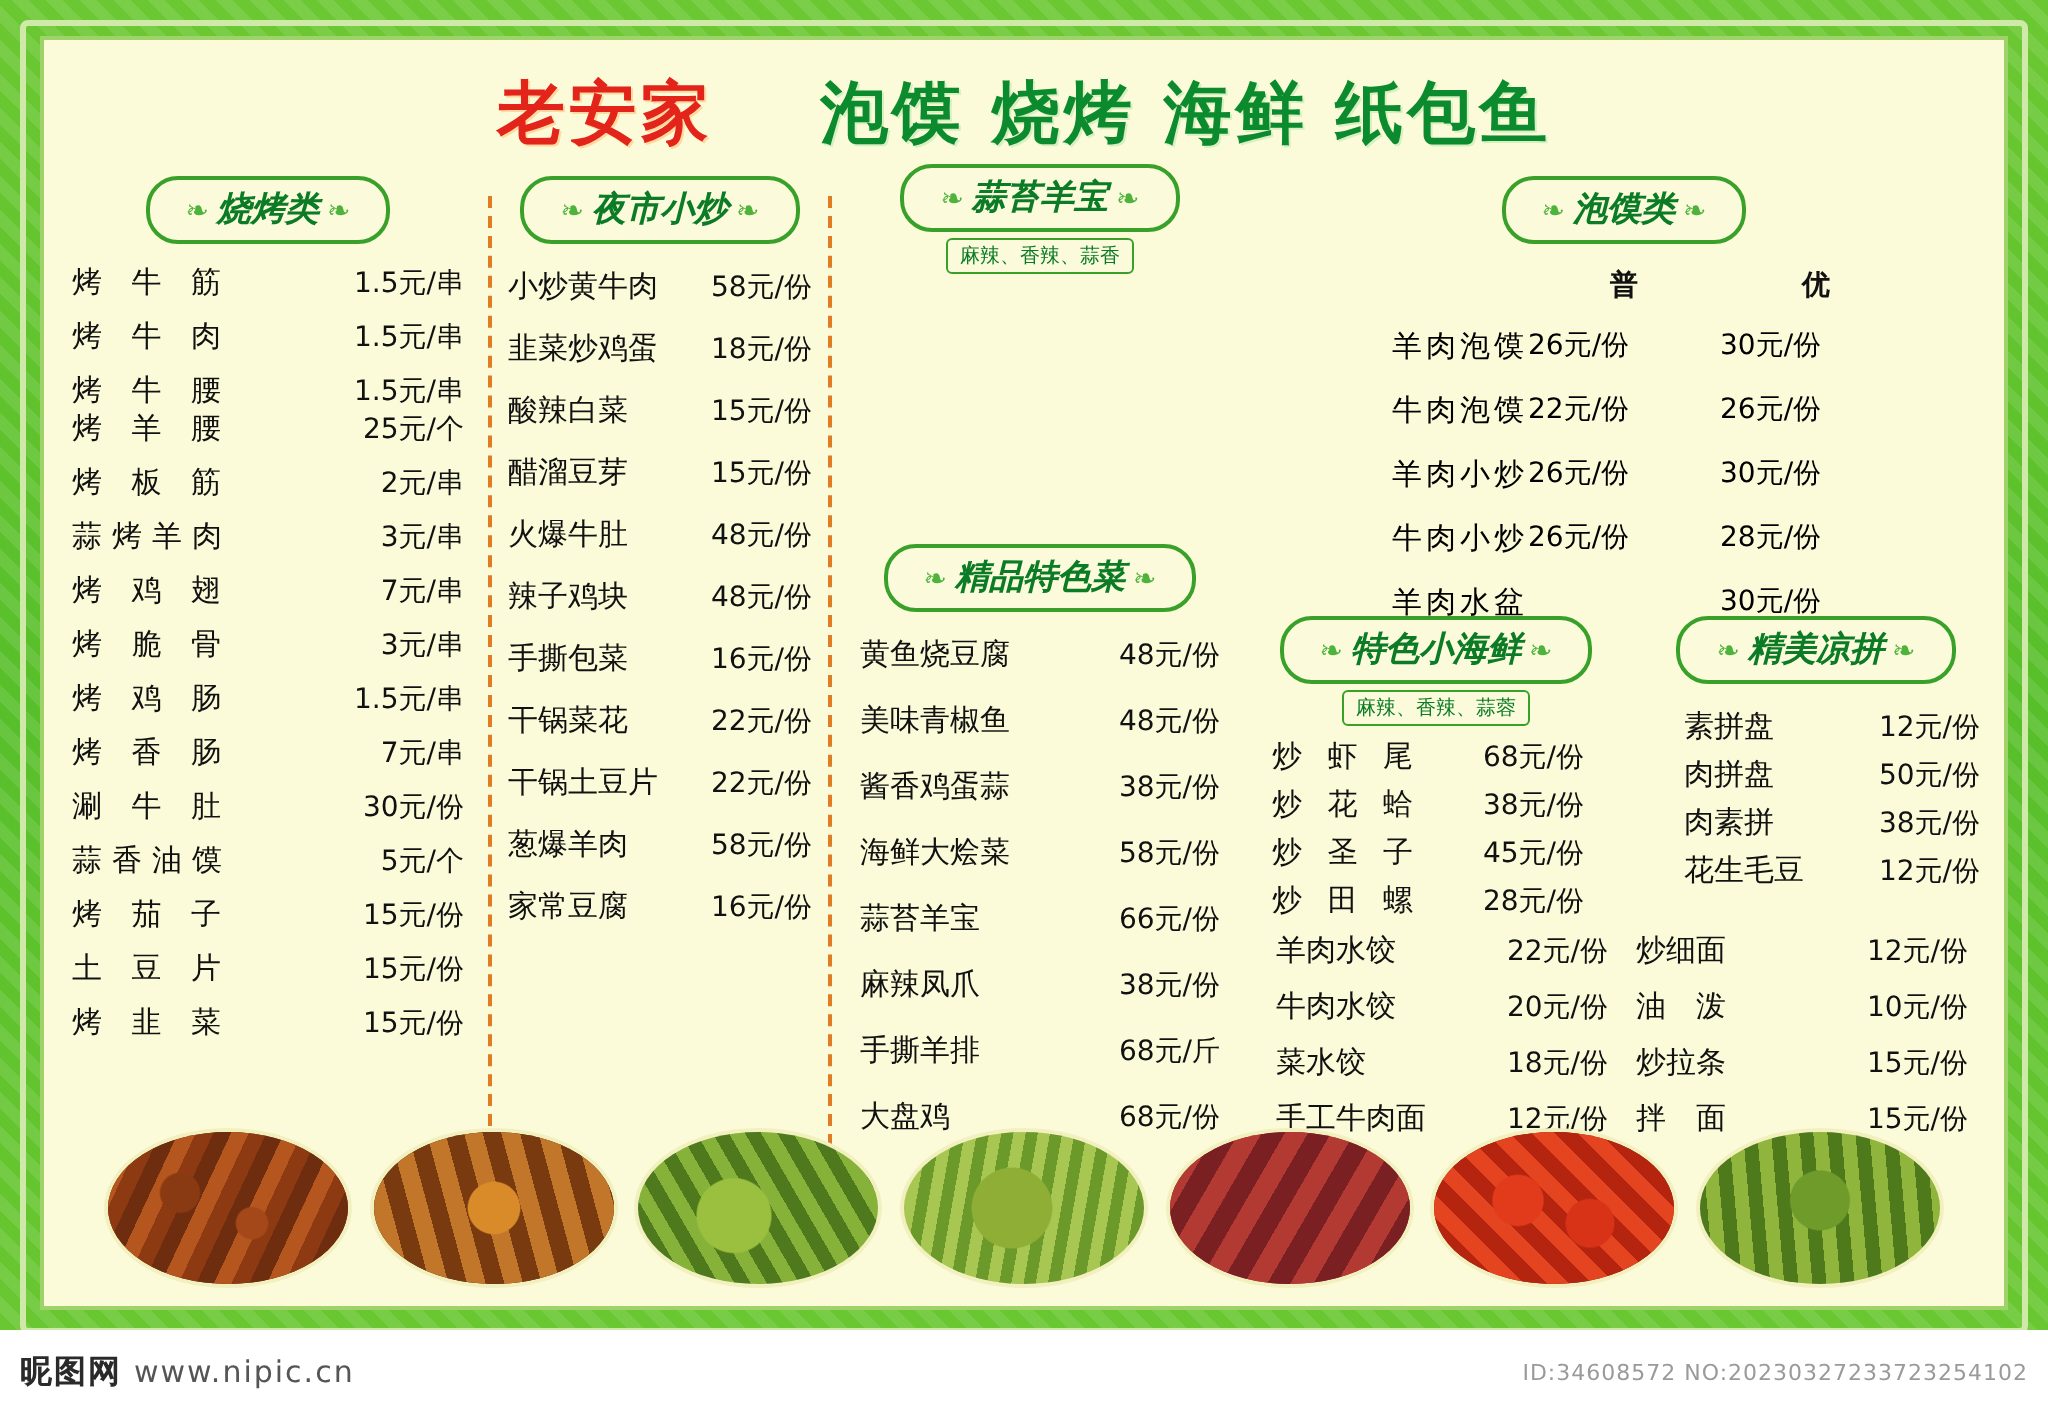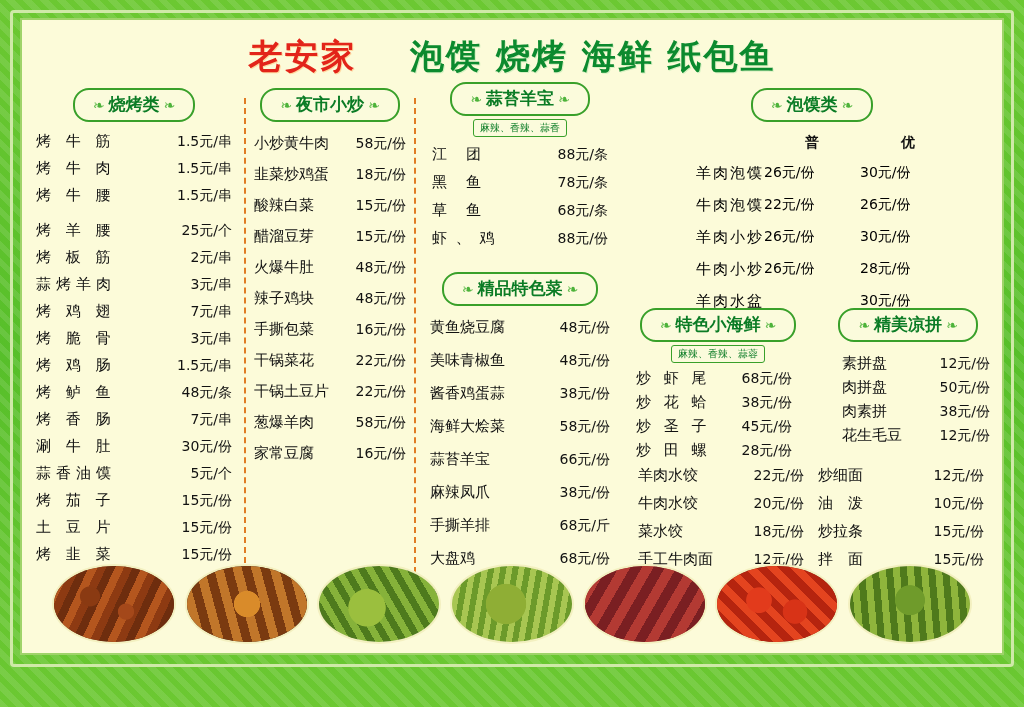--- a/index.html
+++ b/index.html
@@ -72,20 +72,21 @@
     display:inline-block;
     border:2px solid #39a02a;
     border-radius:16px;
     background:#fbfbdc;
     padding:3px 14px 4px 14px;
     color:#0b7c25;
     font-weight:bold;
     font-size:17px;
     white-space:nowrap;
     box-shadow:0 0 0 2px #fbfbdc inset;
+    font-style:italic;
   }
   .hdr .orn { color:#4db33a; font-weight:normal; font-size:14px; padding:0 4px; }
   .subnote {
     margin-top:3px;
     display:inline-block;
     border:1px solid #39a02a;
     border-radius:3px;
     padding:1px 6px;
     font-size:10px;
     color:#0b7c25;
@@ -231,21 +232,21 @@
             <span class="pr">1.5元/串</span>
           </div>
         <div class="row" style="margin-top:12px">
             <span class="nm">烤 牛 肉</span>
             <span class="pr">1.5元/串</span>
           </div>
         <div class="row" style="margin-top:12px">
             <span class="nm">烤 牛 腰</span>
             <span class="pr">1.5元/串</span>
           </div>
-        <div class="row" style="margin-top:20px">
+        <div class="row" style="margin-top:4px">
             <span class="nm">烤 羊 腰</span>
             <span class="pr">25元/个</span>
           </div>
         <div class="row" style="margin-top:12px">
             <span class="nm">烤 板 筋</span>
             <span class="pr">2元/串</span>
           </div>
         <div class="row" style="margin-top:12px">
             <span class="nm">蒜烤羊肉</span>
             <span class="pr">3元/串</span>
@@ -254,24 +255,20 @@
             <span class="nm">烤 鸡 翅</span>
             <span class="pr">7元/串</span>
           </div>
         <div class="row" style="margin-top:12px">
             <span class="nm">烤 脆 骨</span>
             <span class="pr">3元/串</span>
           </div>
         <div class="row" style="margin-top:12px">
             <span class="nm">烤 鸡 肠</span>
             <span class="pr">1.5元/串</span>
-          </div>
-        <div class="row" style="margin-top:12px">
-            <span class="nm">烤 鲈 鱼</span>
-            <span class="pr">48元/条</span>
           </div>
         <div class="row" style="margin-top:12px">
             <span class="nm">烤 香 肠</span>
             <span class="pr">7元/串</span>
           </div>
         <div class="row" style="margin-top:12px">
             <span class="nm">涮 牛 肚</span>
             <span class="pr">30元/份</span>
           </div>
         <div class="row" style="margin-top:12px">
@@ -346,38 +343,20 @@
           </div>
       </div>
     </div>
 
     <div class="col" style="left:400px; top:62px; width:196px;">
       <div style="text-align:center;">
         <div class="hdr">
           <span class="orn">❧</span><span>蒜苔羊宝</span><span class="orn">❧</span>
         </div>
         <div class="subnote">麻辣、香辣、蒜香</div>
-      </div>
-      <div class="rows" style="margin-top:4px; padding:0 10px;">
-        <div class="row" style="margin-top:10px">
-            <span class="nm" style="letter-spacing:2px">江　团</span>
-            <span class="pr">88元/条</span>
-          </div>
-        <div class="row" style="margin-top:13px">
-            <span class="nm" style="letter-spacing:2px">黑　鱼</span>
-            <span class="pr">78元/条</span>
-          </div>
-        <div class="row" style="margin-top:13px">
-            <span class="nm" style="letter-spacing:2px">草　鱼</span>
-            <span class="pr">68元/条</span>
-          </div>
-        <div class="row" style="margin-top:13px">
-            <span class="nm" style="letter-spacing:2px">虾 、 鸡</span>
-            <span class="pr">88元/份</span>
-          </div>
       </div>
     </div>
 
     <div class="col" style="left:400px; top:252px; width:196px;">
       <div style="text-align:center;">
         <div class="hdr">
           <span class="orn">❧</span><span>精品特色菜</span><span class="orn">❧</span>
         </div>
       </div>
       <div class="rows" style="padding:0 8px;">
@@ -574,13 +553,20 @@
       <div class="ph p6">
           <i></i>
         </div>
       <div class="ph p7">
           <i></i>
         </div>
     </div>
 
   </div>
 
+  <div class="footer">
+    <div class="wm">
+      <span class="logo">昵图网</span>
+      <span class="url">www.nipic.cn</span>
+    </div>
+    <div class="idcode">ID:34608572 NO:20230327233723254102</div>
+  </div>
 </div>
 
 </body></html>

